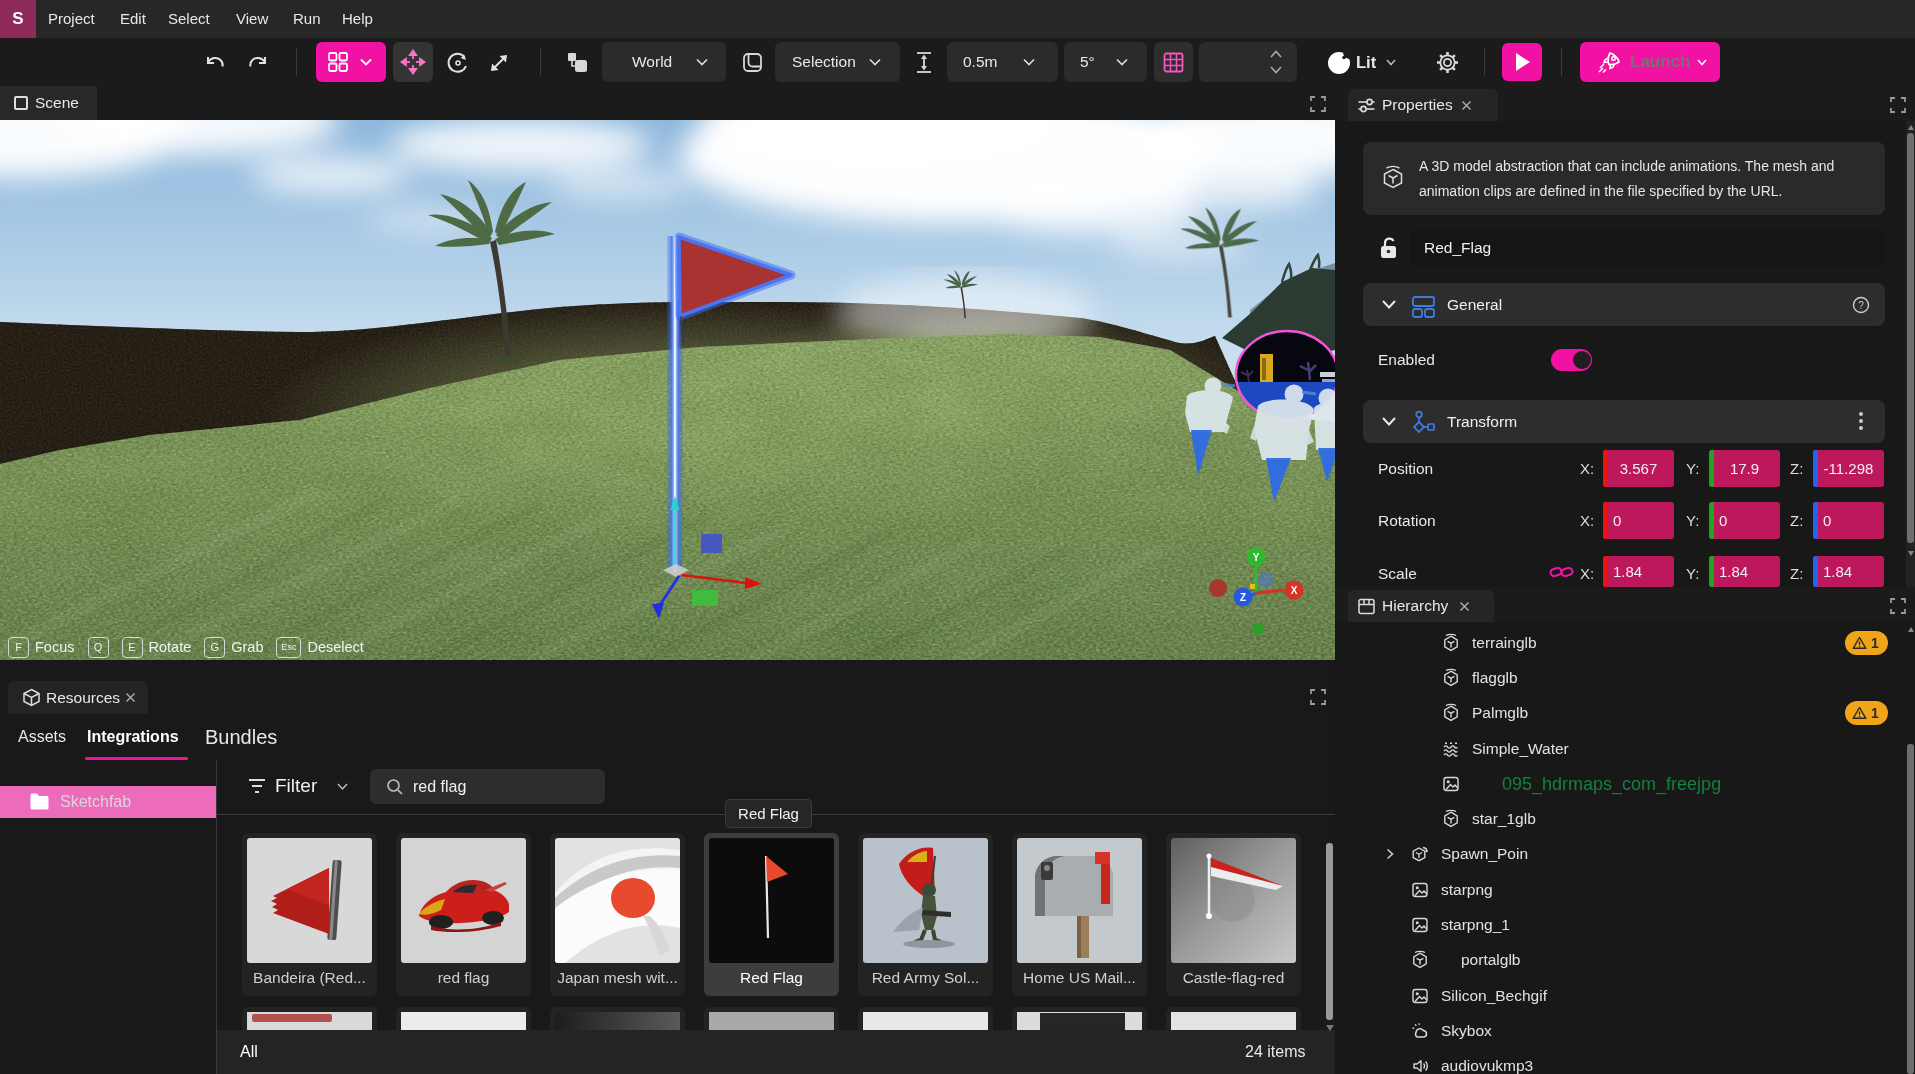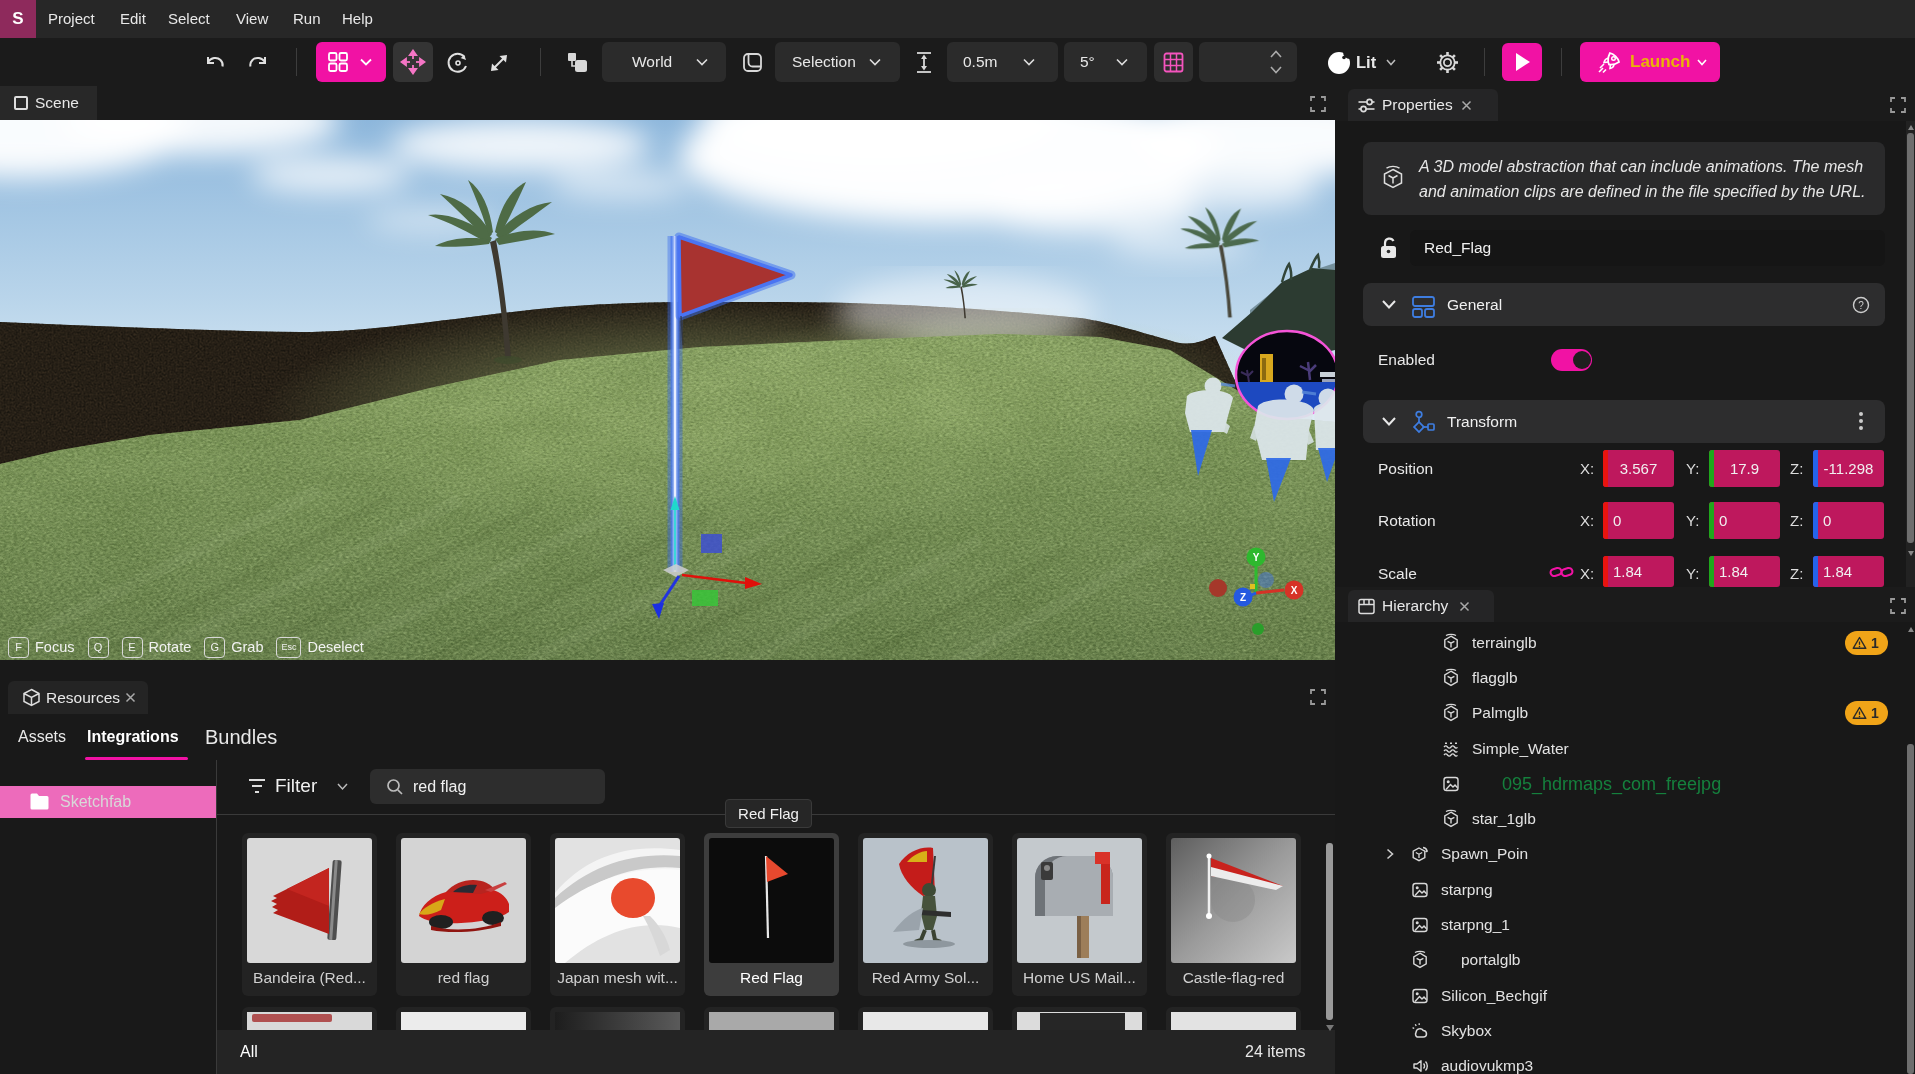--- a/index.html
+++ b/index.html
@@ -168,21 +168,21 @@
 <div class="abs" style="left:1580px;top:42px;width:140px;height:40px;background:#f112a4;border-radius:6px;"></div>
 <svg class="abs" style="left:1596px;top:50px;" width="26" height="26" viewBox="0 0 26 26">
   <path d="M14 3 C18 4 22 8 23 12 C20 14 16 15 13 14.5 C11.5 11.5 12 7 14 3 Z" fill="none" stroke="#fff" stroke-width="1.8"></path>
   <circle cx="17.5" cy="8.5" r="1.8" fill="none" stroke="#fff" stroke-width="1.4"></circle>
   <path d="M12.5 8 C10 8.5 8.5 10 8 12.5 L12 12" fill="none" stroke="#fff" stroke-width="1.6"></path>
   <path d="M18 14 C18 16.5 16.5 18 14 18.5 L14.5 14.5" fill="none" stroke="#fff" stroke-width="1.6"></path>
   <line x1="4" y1="18" x2="8" y2="14" stroke="#fff" stroke-width="1.6"></line>
   <line x1="3" y1="22" x2="7" y2="18" stroke="#fff" stroke-width="1.6"></line>
   <line x1="7" y1="22.5" x2="10" y2="19.5" stroke="#fff" stroke-width="1.6"></line>
 </svg>
-<div class="abs" style="left:1630px;top:42px;height:40px;line-height:40px;font-size:17px;font-weight:bold;color:#eab308;">Launch</div>
+<div class="abs" style="left:1630px;top:42px;height:40px;line-height:40px;font-size:17px;font-weight:bold;color:#737373;">Launch</div>
 <svg class="abs" style="left:1696px;top:58px;" width="12" height="9" viewBox="0 0 12 9">
   <path d="M2 2 L6 6.5 L10 2" fill="none" stroke="#fff" stroke-width="1.6"></path>
 </svg>
 
 <div class="abs" style="left:0;top:86px;width:1335px;height:34px;background:#1b1b1b;"></div>
 <div class="abs" style="left:0;top:86px;width:97px;height:34px;background:#282828;"></div>
 <div class="abs" style="left:14px;top:96px;width:14px;height:14px;border:2px solid #ddd;border-radius:2px;"></div>
 <div class="abs txt" style="left:35px;top:86px;height:34px;line-height:34px;font-size:15.5px;">Scene</div>
 <svg class="abs" style="left:1310px;top:96px;" width="16" height="16" viewBox="0 0 16 16">
   <g fill="none" stroke="#999" stroke-width="1.8">
@@ -621,21 +621,21 @@
         <path d="M5 15 L1 15 L1 11"></path>
   </g>
 </svg>
 
 <div class="abs" style="left:1363px;top:142px;width:522px;height:73px;background:#2a2a2b;border-radius:8px;"></div>
 <svg class="abs" style="left:1380px;top:164px;" width="26" height="27" viewBox="0 0 26 27">
   <path d="M13 5.5 L21.5 10 L21.5 19 L13 23.5 L4.5 19 L4.5 10 Z" fill="none" stroke="#ddd" stroke-width="1.5"></path>
   <path d="M13 14 L13 19.5 M13 14 L8.5 11.5 M13 14 L17.5 11.5" fill="none" stroke="#ddd" stroke-width="1.5"></path>
   <path d="M6.5 4.2 C10 1.8 16 1.8 19.5 4.2" fill="none" stroke="#ddd" stroke-width="1.4"></path>
 </svg>
-<div class="abs" style="left:1419px;top:154px;width:452px;font-size:16px;line-height:25px;color:#e6e6e6;font-style:italic;">A 3D model abstraction that can include animations. The mesh and animation clips are defined in the file specified by the URL.</div>
+<div class="abs" style="left:1419px;top:154px;width:452px;font-size:14px;line-height:25px;color:#e6e6e6;">A 3D model abstraction that can include animations. The mesh and animation clips are defined in the file specified by the URL.</div>
 
 <svg class="abs" style="left:1377px;top:236px;" width="23" height="25" viewBox="0 0 23 25">
   <rect x="4" y="10" width="15" height="12" rx="2.5" fill="#e8e8e8"></rect>
   <path d="M8 10 L8 7 a4.5 4.5 0 0 1 8.5 -2" fill="none" stroke="#e8e8e8" stroke-width="2.2"></path>
   <circle cx="11.5" cy="15.5" r="1.8" fill="#2a2a2a"></circle>
 </svg>
 <div class="abs" style="left:1410px;top:230px;width:475px;height:36px;background:#151515;border-radius:6px;color:#f0f0f0;font-size:15.5px;line-height:36px;padding-left:14px;">Red_Flag</div>
 
 <div class="abs" style="left:1363px;top:283px;width:522px;height:43px;background:#2d2d2e;border-radius:8px;"></div>
 <svg class="abs" style="left:1381px;top:299px;" width="16" height="11" viewBox="0 0 16 11">

